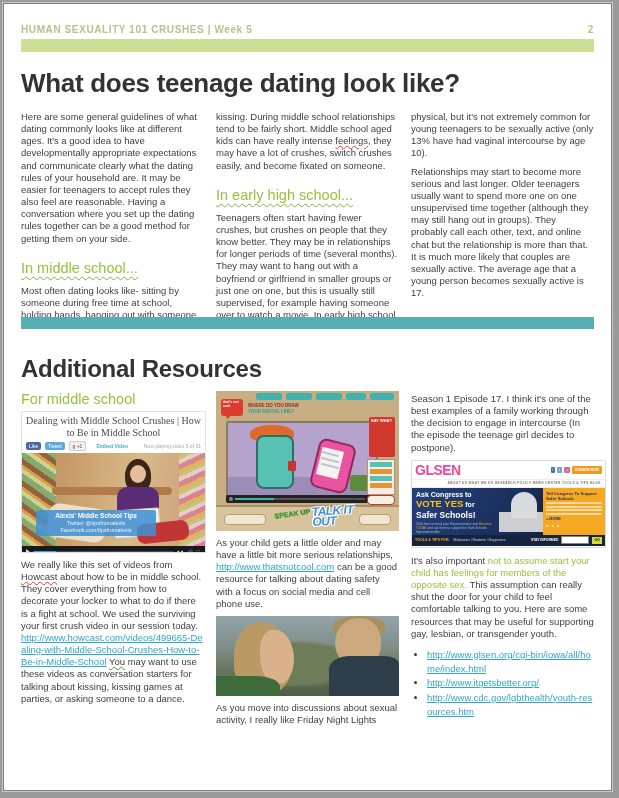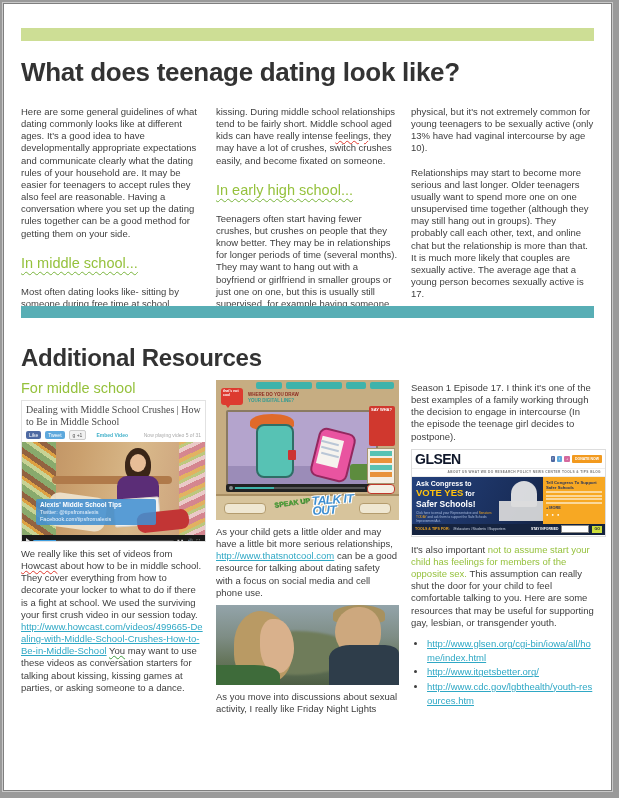--- a/index.html
+++ b/index.html
@@ -16,37 +16,37 @@
   
   .hdr{display:flex;justify-content:space-between;align-items:baseline;
        font-size:10px;letter-spacing:.6px;color:#b4c48c;font-weight:bold;}
   .band-green{height:13px;background:#cdde95;margin-top:4px;}
   .band-teal{height:12px;background:#58aeb5;}
   h1.title{font-size:26px;font-weight:600;color:#333;margin:16px 0 6px 0;letter-spacing:-0.3px;}
   h1.title2{font-size:24px;font-weight:600;color:#333;margin:26px 0 8px 0;letter-spacing:-0.3px;}
   
   .cols{display:flex;gap:12px;}
   .col{width:183px;flex:0 0 183px;}
-  .body-txt{font-size:9.5px;line-height:1.28;color:#3e3e3e;margin:12px 0 6px 0;}
+  .body-txt{font-size:9.5px;line-height:1.28;color:#3e3e3e;margin:6px 0 6px 0;}
   .subhead{
     font-size:14.5px;color:#95c13c;margin:9px 0 3px 0;font-weight:400;
     text-decoration-line:underline;text-decoration-style:wavy;
     text-decoration-color:#79b43c;text-decoration-thickness:1px;text-underline-offset:3px;
     display:inline-block;
   }
   .subhead2{font-size:14.5px;color:#95c13c;margin:0 0 4px 0;font-weight:400;display:block;}
   .sec1{height:212px;overflow:hidden;}
   .sq-red{text-decoration-line:underline;text-decoration-style:wavy;text-decoration-color:#e03a2f;text-decoration-thickness:1px;}
   .sq-green{text-decoration-line:underline;text-decoration-style:wavy;text-decoration-color:#3f9e3f;text-decoration-thickness:1px;}
   a.doclink{color:#2fa8c5;text-decoration:underline;word-break:break-all;cursor:pointer;}
   .green-inline{color:#95c13c;}
   ul.linklist{margin:8px 0 0 16px;padding:0;}
   ul.linklist li{font-size:9.5px;line-height:1.5;color:#3e3e3e;}
   
-  .hc{width:183px;height:140px;background:#fff;border:1px solid #e2e2e2;overflow:hidden;font-family:"Liberation Sans",sans-serif;}
+  .hc{width:183px;height:140px;background:#fff;border:1px solid #e2e2e2;overflow:hidden;font-family:"Liberation Sans",sans-serif;text-align:center;}
   .hc-title{font-family:"Liberation Serif", serif;font-size:10px;line-height:1.15;color:#4a4a4a;padding:3px 4px 1px 4px;}
   .hc-social{display:flex;align-items:center;gap:4px;padding:2px 4px;height:10px;}
   .pill{font-size:5px;color:#fff;border-radius:2px;padding:0 3px;line-height:8px;height:8px;}
   .pill.fb{background:#4e69a2;}
   .pill.tw{background:#5ea9dd;}
   .pill.gp{background:#f1f1f1;color:#555;border:1px solid #ccc;}
   .hc-embed{font-size:5px;color:#3fb0c9;font-weight:bold;margin-left:6px;}
   .hc-now{font-size:5px;color:#aaa;margin-left:auto;}
   .hc-photo{position:relative;height:93px;background:linear-gradient(100deg,#b98a5e 0%,#caa06e 30%,#d9b98a 60%,#c79a78 100%);overflow:hidden;}
   .hc-curtain{position:absolute;left:0;top:0;width:34px;height:100%;
@@ -105,21 +105,21 @@
   .fnl-hill{position:absolute;left:20px;top:26px;width:120px;height:44px;background:#6f7c5a;border-radius:50%;filter:blur(1px);}
   .fnl-her-hair{position:absolute;left:18px;top:6px;width:58px;height:72px;background:#b99a64;border-radius:46% 54% 40% 40%;}
   .fnl-her-face{position:absolute;left:44px;top:14px;width:34px;height:54px;background:#d9b18c;border-radius:40% 60% 50% 55%;}
   .fnl-him-head{position:absolute;right:18px;top:2px;width:46px;height:50px;background:#cda87e;border-radius:50% 45% 45% 50%;}
   .fnl-him-hair{position:absolute;right:14px;top:0px;width:52px;height:18px;background:#a8915e;border-radius:50% 50% 20% 20%;}
   .fnl-him-body{position:absolute;right:0;bottom:-4px;width:70px;height:44px;background:#2e3d4a;border-radius:30% 20% 0 0;}
   .fnl-her-body{position:absolute;left:0;bottom:-6px;width:64px;height:26px;background:#3e6b3a;border-radius:0 40% 0 0;}
   
   .gl{width:193px;height:86px;background:#fff;border:1px solid #ddd;overflow:hidden;font-family:"Liberation Sans",sans-serif;}
   .gl-top{display:flex;align-items:center;height:18px;padding:0 3px;}
-  .gl-logo{font-size:14px;font-weight:bold;color:#0f172a;letter-spacing:-0.5px;}
+  .gl-logo{font-size:14px;font-weight:bold;color:#ec4899;letter-spacing:-0.5px;}
   .gl-btns{margin-left:auto;display:flex;gap:2px;align-items:center;}
   .gl-chip{height:6px;border-radius:1px;font-size:3px;color:#fff;line-height:6px;padding:0 2px;}
   .gl-chip.b1{background:#4e69a2;}
   .gl-chip.b2{background:#5ea9dd;}
   .gl-chip.b3{background:#d46a9e;}
   .gl-donate{background:#f29a1f;color:#fff;font-size:3.5px;font-weight:bold;height:8px;line-height:8px;padding:0 3px;border-radius:1px;}
   .gl-nav{height:7px;font-size:3.2px;color:#777;text-align:right;padding:0 4px;letter-spacing:.4px;border-top:1px solid #eee;border-bottom:1px solid #eee;line-height:7px;font-weight:bold;}
   .gl-main{display:flex;height:47px;}
   .gl-banner{position:relative;flex:1;background:linear-gradient(120deg,#24417c 0%,#1a2f5c 70%,#142344 100%);padding:3px 4px;overflow:hidden;}
   .gl-cap-dome{position:absolute;right:6px;top:4px;width:26px;height:26px;background:#e9e9e9;border-radius:50% 50% 8% 8%;opacity:.92;}
@@ -142,20 +142,24 @@
   .gl-input{width:26px;height:6px;background:#fff;border:1px solid #888;}
   .gl-go{font-size:3.6px;background:#cdde3a;color:#223;font-weight:bold;height:7px;line-height:7px;padding:0 2px;}
   .res-col .body-txt{margin-top:6px;}
 </style>
 </head>
 <body>
 
 <div class="page">
   <div class="inner">
 
+    <div class="hdr">
+      <span>HUMAN SEXUALITY 101 CRUSHES | Week 5</span>
+      <span>2</span>
+    </div>
     <div class="band-green"></div>
 
     <h1 class="title">What does teenage dating look like?</h1>
 
     <div class="cols sec1">
       <div class="col">
         <p class="body-txt">Here are some general guidelines of what dating commonly looks like at different ages.  It's a good idea to have developmentally appropriate expectations and communicate clearly what the dating rules of your household are.  It may be easier for teenagers to accept rules they also feel are reasonable.  Having a conversation where you set up the dating rules together can be a good method for getting them on your side.</p>
         <span class="subhead">In middle school...</span>
         <p class="body-txt">Most often dating looks like- sitting by someone during free time at school, holding hands, hanging out with someone while in a group, texting/online chatting, going to a dance with someone, and maybe even</p>
       </div>

